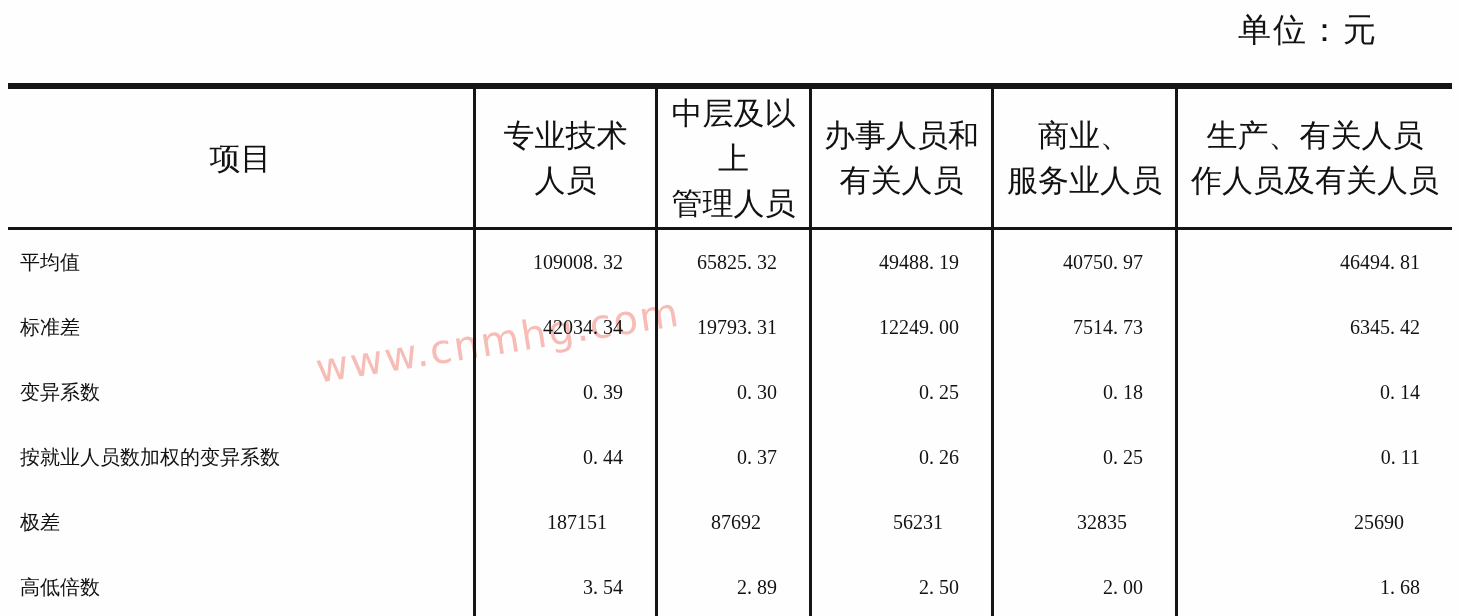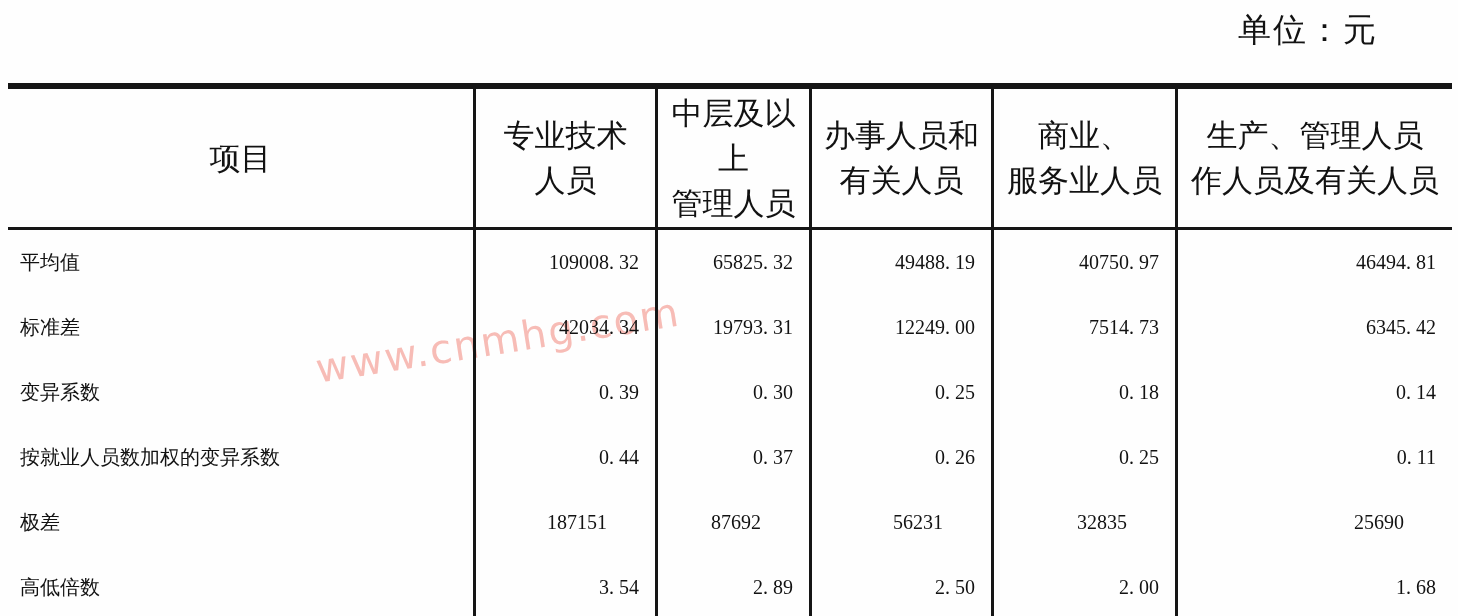--- a/index.html
+++ b/index.html
@@ -60,21 +60,21 @@
   }
   .vline { border-right: 3px solid #151515; }
   .dcell {
     height: 65px;
     line-height: 65px;
     font-size: 20px;
     white-space: nowrap;
     overflow: hidden;
   }
   .label-cell { text-align: left; padding-left: 12px; }
-  .num-cell { text-align: right; padding-right: 16px; }
+  .num-cell { text-align: right; padding-right: 32px; }
   .int-cell { padding-right: 48px; }
 </style>
 </head>
 <body>
 
 <div class="sheet">
 
   <div class="unit-label">单位：元</div>
 
   <div class="watermark" style="color: rgb(245, 166, 158);">www.cnmhg.com</div>
@@ -94,21 +94,21 @@
     </div>
     <div class="hcell vline">
       <span>办事人员和</span>
       <span>有关人员</span>
     </div>
     <div class="hcell vline">
       <span>商业、</span>
       <span>服务业人员</span>
     </div>
     <div class="hcell">
-      <span>生产、管理人员</span>
+      <span>生产、有关人员</span>
       <span>作人员及有关人员</span>
     </div>
 
     <div class="dcell label-cell vline">平均值</div>
     <div class="dcell num-cell vline">109008. 32</div>
     <div class="dcell num-cell vline">65825. 32</div>
     <div class="dcell num-cell vline">49488. 19</div>
     <div class="dcell num-cell vline">40750. 97</div>
     <div class="dcell num-cell">46494. 81</div>
 

